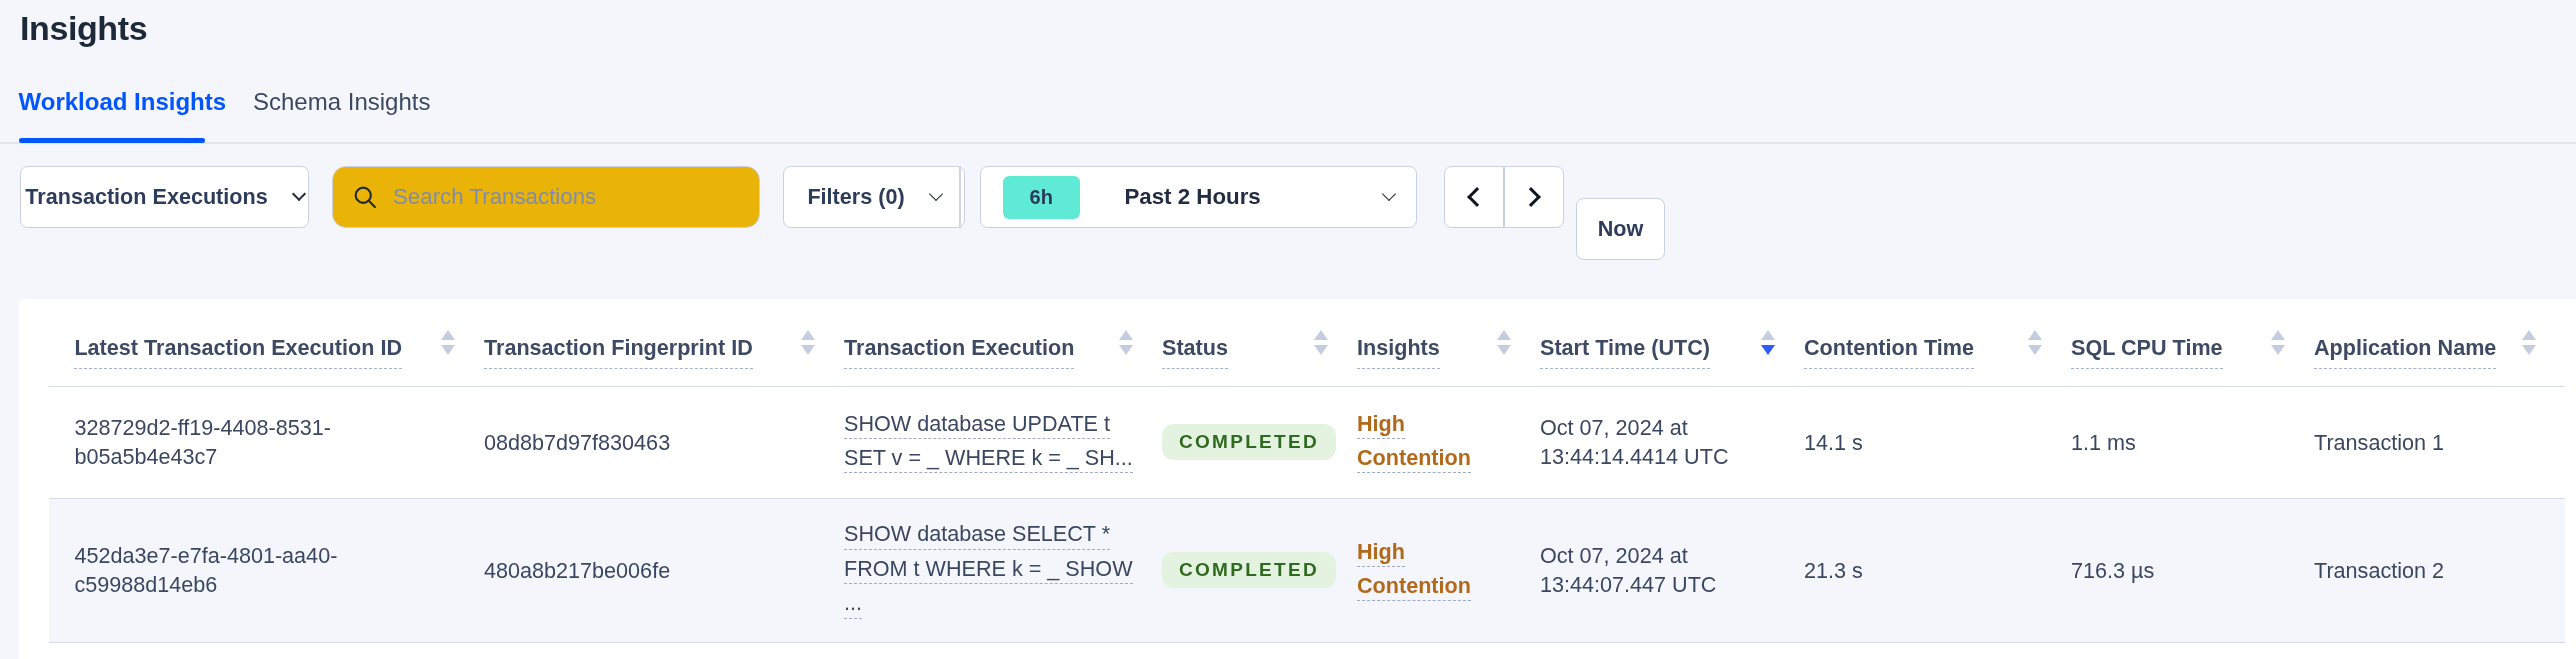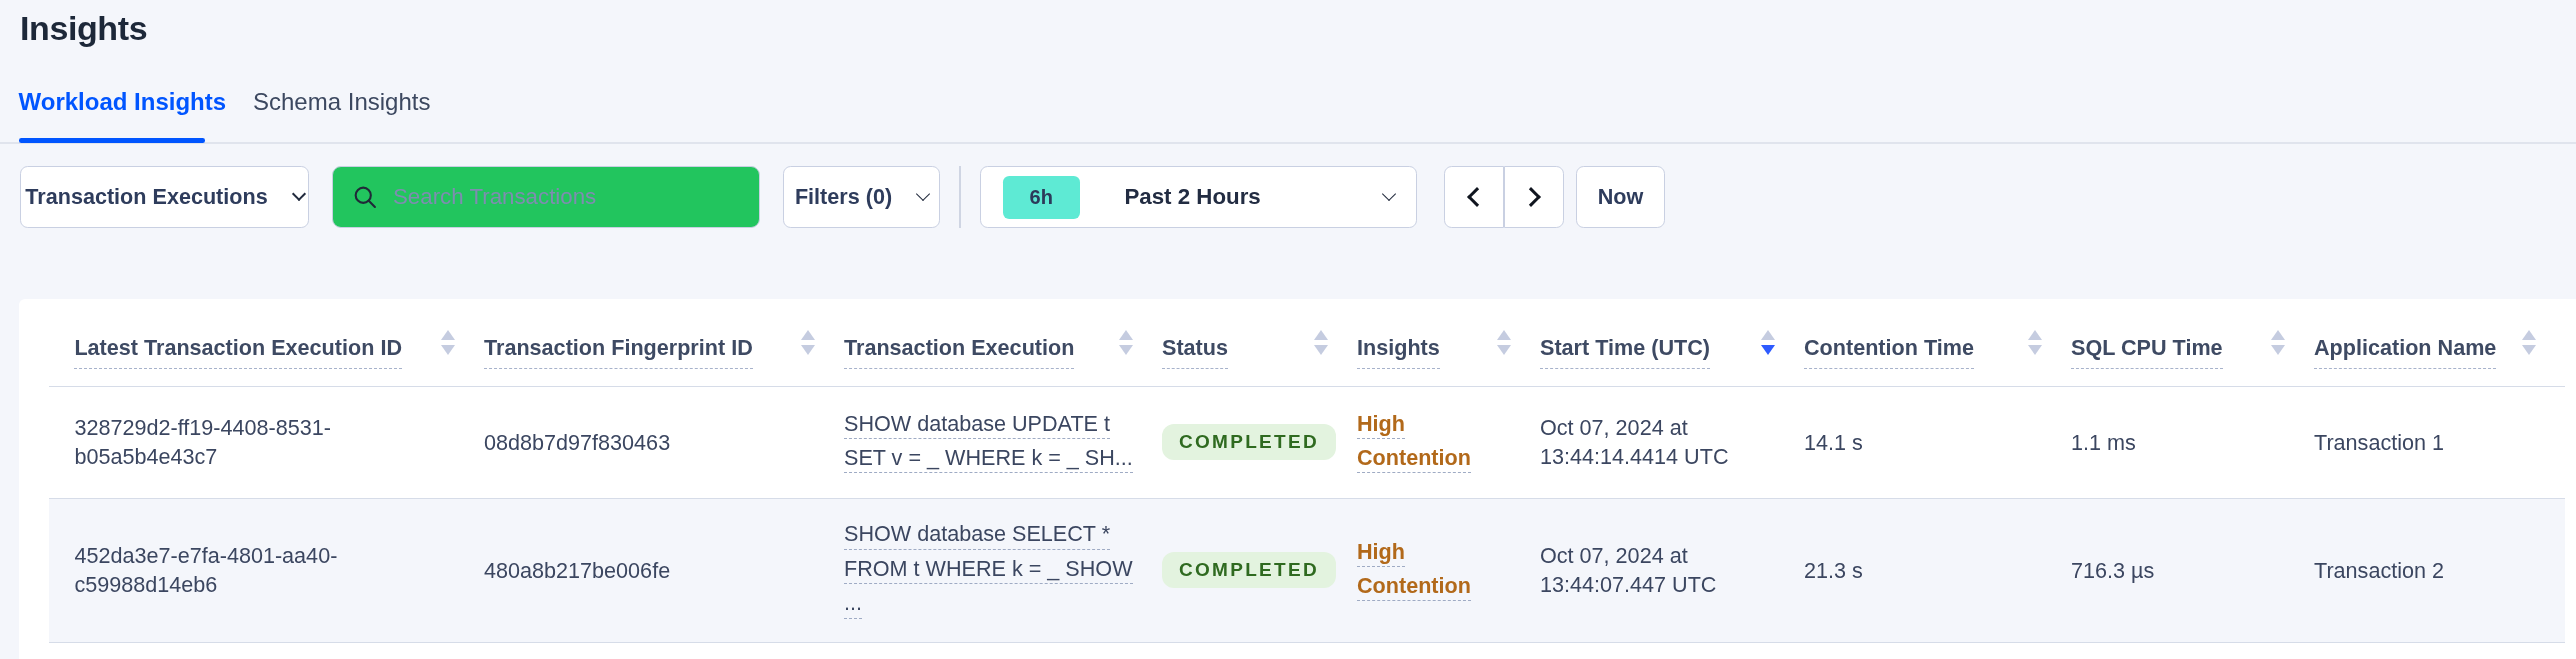--- a/index.html
+++ b/index.html
@@ -27,43 +27,43 @@
   .tab{position:absolute;top:88px;font-size:24px;cursor:pointer;}
   .tab-active{left:18.5px;color:var(--accent-blue);font-weight:600;}
   .tab-inactive{left:253px;color:#3c4860;font-weight:500;}
   .tab-underline{position:absolute;left:18.5px;top:138px;width:186px;height:5.4px;background:var(--accent-blue);border-radius:2.3px;}
 
   
   .btn{position:absolute;top:166px;height:62px;background:var(--card-bg);border:1.5px solid var(--border-gray);
        border-radius:7.7px;display:flex;align-items:center;justify-content:center;gap:26px;
        font-size:21.6px;font-weight:600;color:#2e3c5c;cursor:pointer;}
   .btn-type{left:20px;width:289px;}
-  .btn-filters{left:783px;width:157px;}
+  .btn-filters{left:783px;width:182px;}
   .chev{width:10px;height:10px;border-right:2.3px solid #212a3d;border-bottom:2.3px solid #212a3d;
         transform:rotate(45deg);margin-top:-6.2px;}
   .chev-thin{border-width:1.9px;}
   .search-wrap{position:absolute;left:332px;top:166px;width:428px;height:62px;}
-  .search-input{width:100%;height:100%;border:1.5px solid var(--border-gray);border-radius:9px;background:#22c55e;
+  .search-input{width:100%;height:100%;border:1.5px solid var(--border-gray);border-radius:14px;background:#eab308;
         padding:0 15.4px 0 60px;font-size:22.3px;color:#2e3c5c;font-family:inherit;outline:none;}
   .search-input::placeholder{color:#7e8db0;}
   .search-icon{position:absolute;left:18.5px;top:17px;}
   .toolbar-sep{position:absolute;left:959px;top:166px;width:1.5px;height:62px;background:#cfd5e3;}
   .btn-timerange{left:980px;width:437px;justify-content:flex-start;padding:0 21.6px;}
   .time-badge{background:#5eead4;border-radius:6.2px;height:43px;min-width:55px;display:flex;align-items:center;
         justify-content:center;font-size:20px;font-weight:700;color:#2c3a5a;padding:0 27px;}
   .time-label{font-size:22.3px;font-weight:600;color:#222c42;margin-left:18.5px;}
   .time-chev{margin-left:auto;}
   .arrow-group{position:absolute;left:1444px;top:166px;height:62px;display:flex;}
   .arrow-btn{width:60px;height:62px;background:#fff;border:1.5px solid var(--border-gray);display:flex;
         align-items:center;justify-content:center;cursor:pointer;}
   .arrow-btn:first-child{border-radius:7.7px 0 0 7.7px;border-right-width:0.8px;}
   .arrow-btn:last-child{border-radius:0 7.7px 7.7px 0;border-left-width:0.8px;}
   .chev-left{width:14px;height:14px;border-left:3.1px solid #10151f;border-bottom:3.1px solid #10151f;transform:rotate(45deg);margin-left:6.2px;}
   .chev-right{width:14px;height:14px;border-right:3.1px solid #10151f;border-top:3.1px solid #10151f;transform:rotate(45deg);margin-right:6.2px;}
-  .btn-now{left:1576px;width:89px;}
+  .btn-now{left:1576px;width:89px;margin-top:32px;}
 
   .results-summary{position:absolute;left:19px;top:250px;font-size:21.6px;color:#3a4660;}
 
   
   .card{position:absolute;left:18.5px;top:299px;width:2558px;height:361px;background:var(--card-bg);border-radius:6.2px 0 0 0;}
   table.insights{position:absolute;left:49px;top:299px;width:2516px;border-collapse:collapse;table-layout:fixed;}
   th,td{text-align:left;font-weight:400;}
   th{position:relative;vertical-align:bottom;padding:0 23px 17px 0;height:87px;
      border-bottom:1.5px solid var(--line-gray);cursor:pointer;}
   th .th-label{display:inline-block;font-size:21.6px;font-weight:700;color:#3e4a63;

